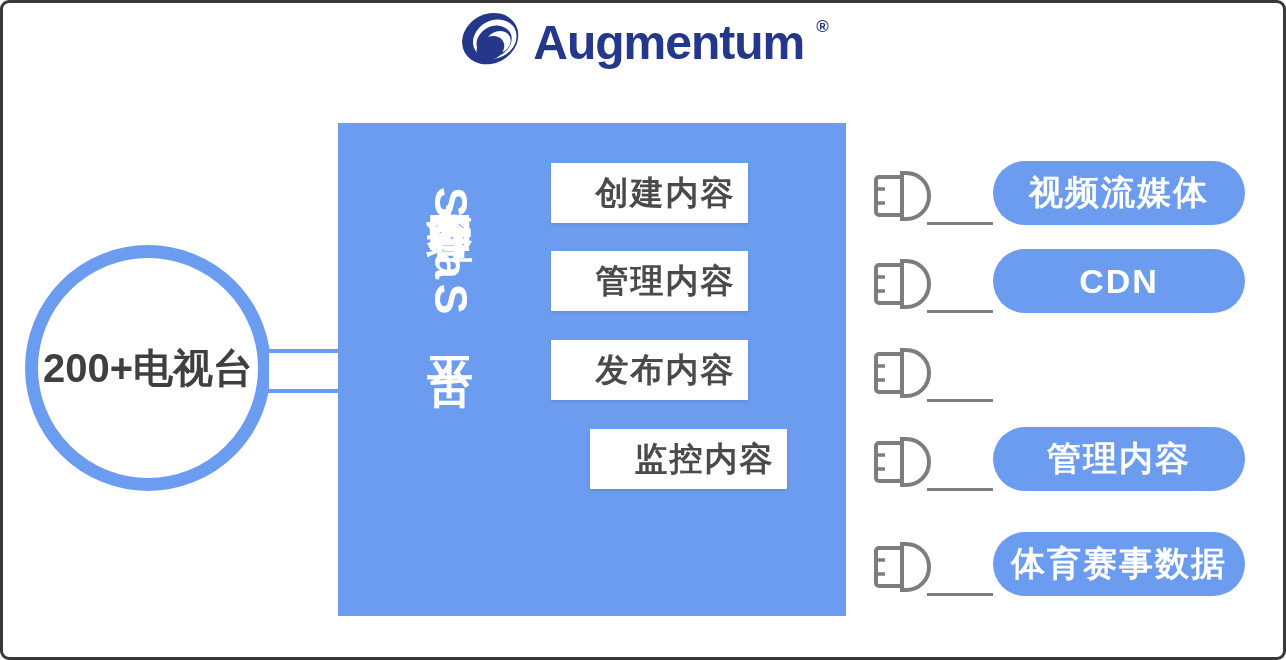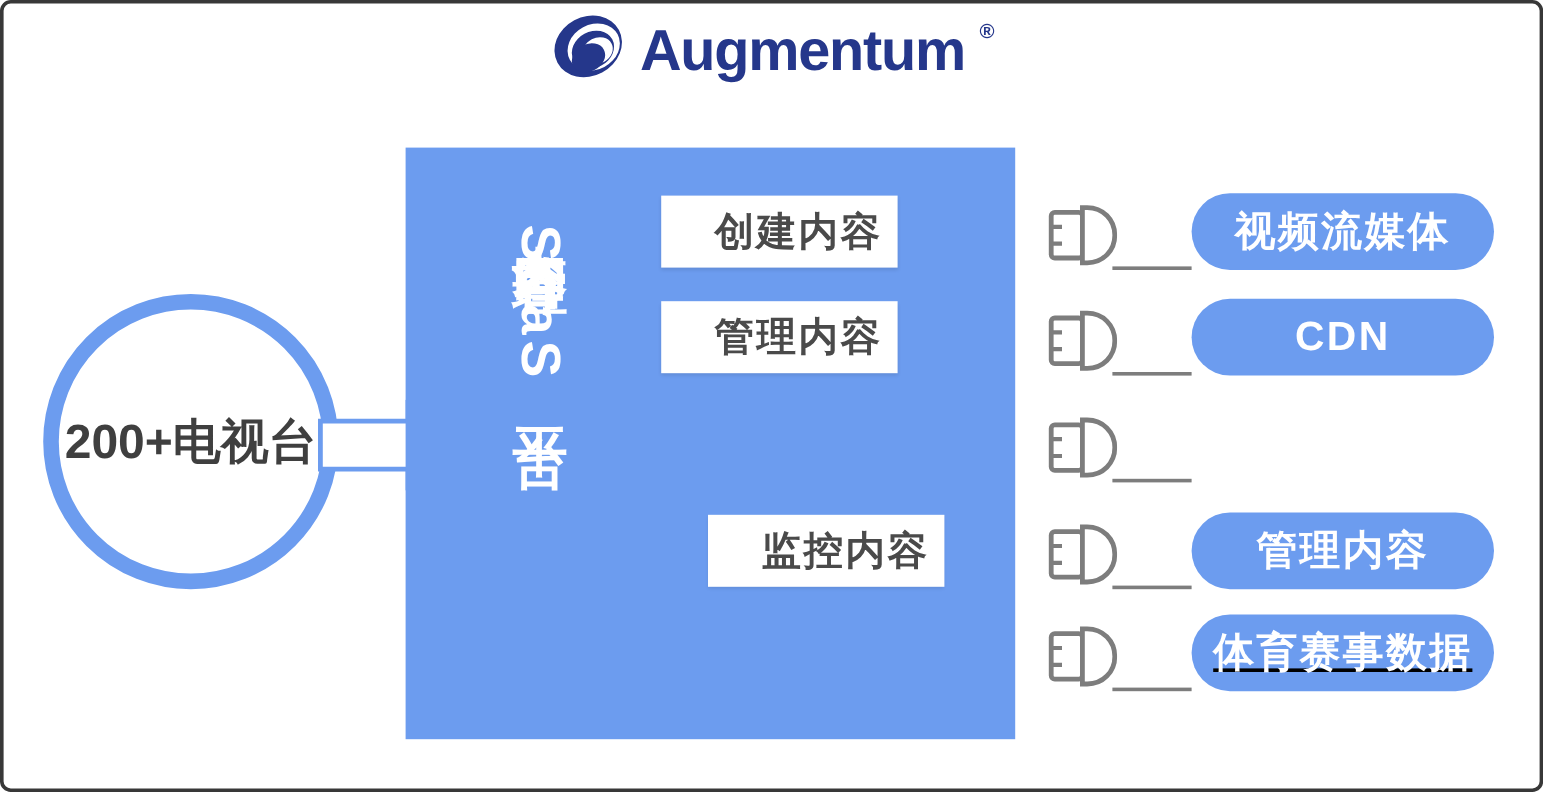--- a/index.html
+++ b/index.html
@@ -29,21 +29,21 @@
     color: #25378B; letter-spacing: -1px;
     line-height: 1;
   }
   .logo-reg {
     font-size: 17px; font-weight: 700; color: #25378B;
     align-self: flex-start; margin-top: 6px; margin-left: 2px;
   }
 
   
   .source-circle {
-    position: absolute; left: 33px; top: 242px;
+    position: absolute; left: 22px; top: 242px;
     width: 246px; height: 246px;
     border: 13px solid #6C9CEF;
     border-radius: 50%;
     background: #ffffff;
     display: flex; align-items: center; justify-content: center;
   }
   .source-label {
     font-size: 40px; font-weight: 700; color: #3f3f3f;
     white-space: nowrap;
   }
@@ -85,21 +85,21 @@
   
   .int-row {
     position: absolute; left: 868px;
     width: 378px; height: 64px;
     display: flex; align-items: flex-end;
   }
   .int-row.r1 { top: 158px; }
   .int-row.r2 { top: 246px; }
   .int-row.r3 { top: 335px; }
   .int-row.r4 { top: 424px; }
-  .int-row.r5 { top: 509px; text-decoration: underline; }
+  .int-row.r5 { top: 529px; }
   .plug { flex: 0 0 60px; height: 58px; }
   .wire {
     flex: 0 0 66px; height: 3px;
     background: #7d7d7d; margin-left: -4px;
   }
   .pill {
     flex: 0 0 252px; height: 64px;
     background: #6C9CEF; border-radius: 33px;
     display: flex; align-items: center; justify-content: center;
     font-size: 34px; font-weight: 700; color: #ffffff;
@@ -133,20 +133,21 @@
 
   <svg class="flow-arrow" width="130" height="92" viewBox="0 0 130 92">
     <path d="M2,26 H75 V12 L124,46 L75,80 V66 H2 Z" fill="#ffffff" stroke="#6C9CEF" stroke-width="4" stroke-linejoin="miter"></path>
   </svg>
 
   <div class="platform-box"></div>
   <div class="platform-title">内容管理SaaS平台</div>
 
   <div class="module r1">创建内容</div>
   <div class="module r2">管理内容</div>
+  <div class="module r3">发布内容</div>
   <div class="module r4">监控内容</div>
 
   <div class="int-row r1">
     <svg class="plug" viewBox="0 0 60 58">
       <rect x="5" y="10" width="26" height="38" rx="3" fill="#ffffff" stroke="#7d7d7d" stroke-width="4"></rect>
       <line x1="5" y1="22" x2="14" y2="22" stroke="#7d7d7d" stroke-width="3.5"></line>
       <line x1="5" y1="36" x2="14" y2="36" stroke="#7d7d7d" stroke-width="3.5"></line>
       <path d="M31,6 h4 c13,0 23,10 23,23 c0,13 -10,23 -23,23 h-4 Z" fill="#ffffff" stroke="#7d7d7d" stroke-width="4"></path>
     </svg>
     <div class="wire"></div>

